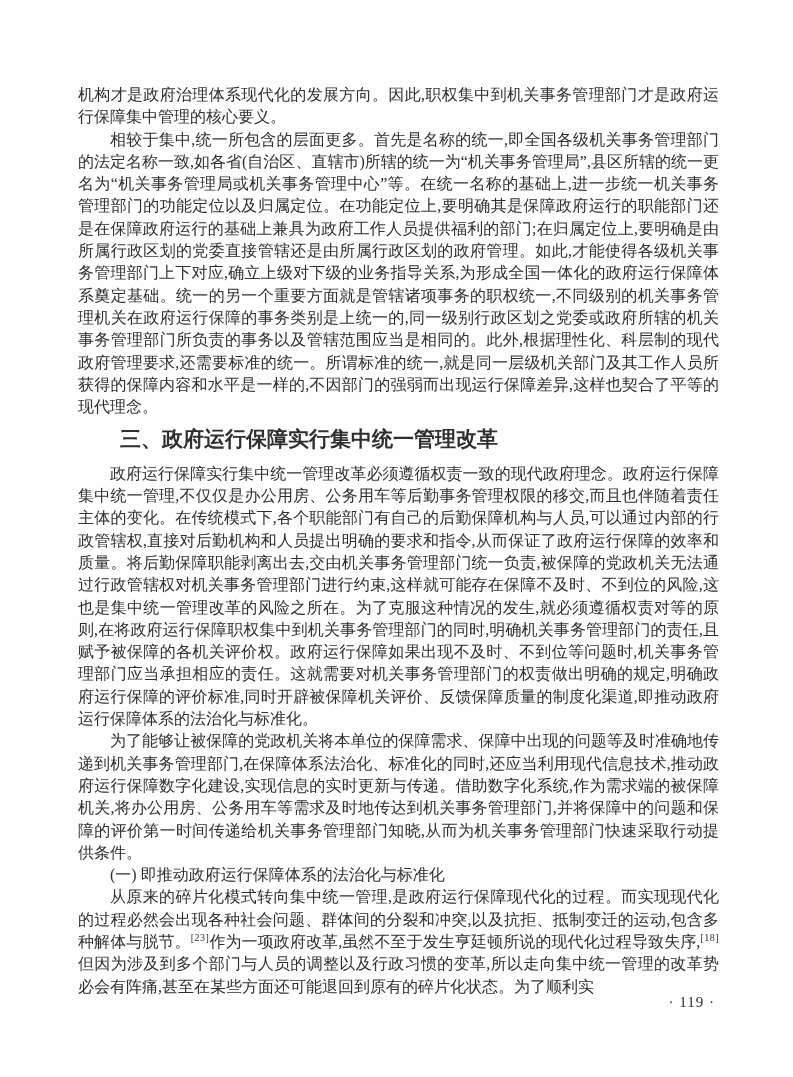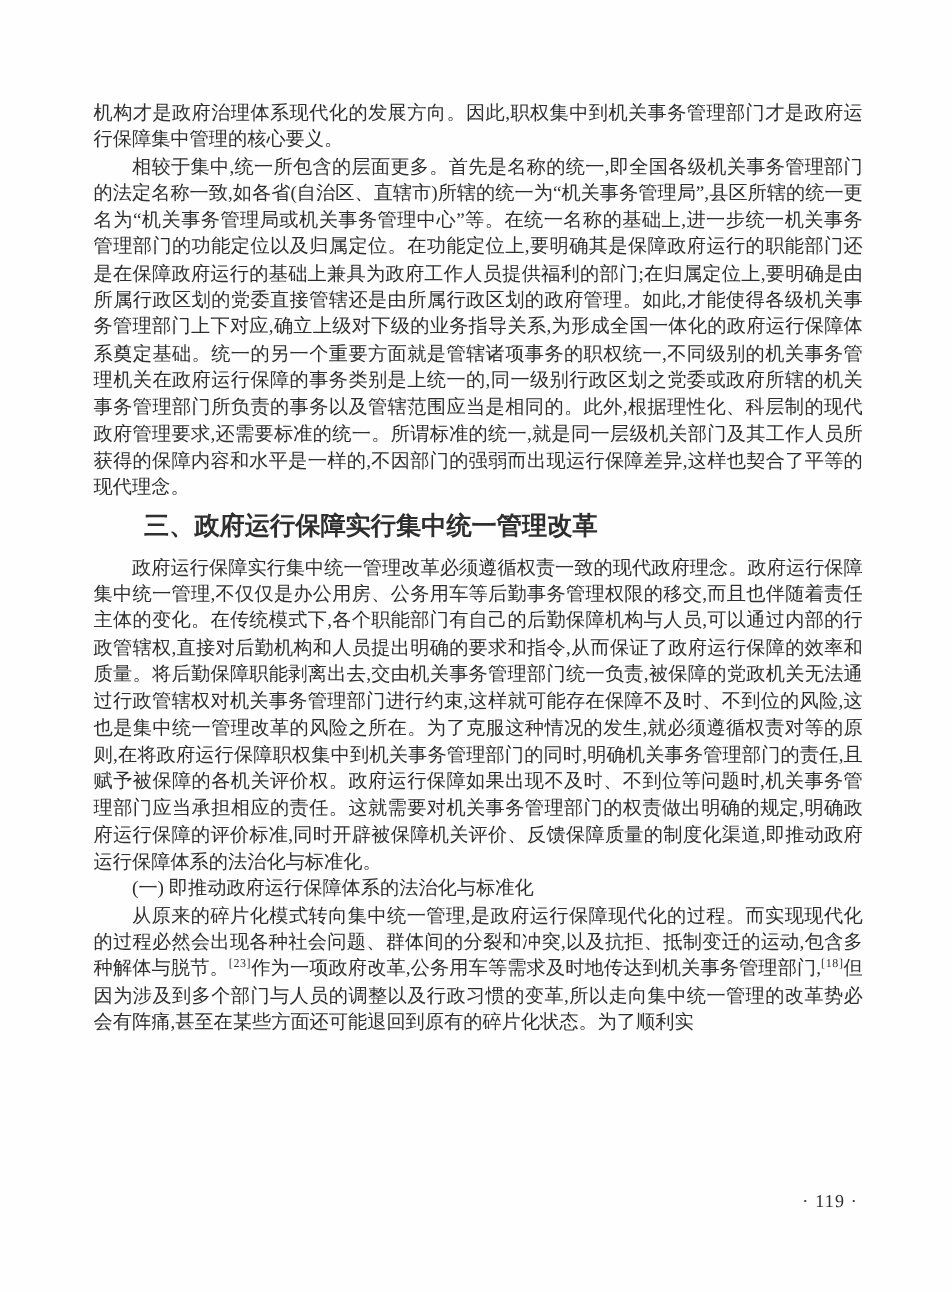--- a/index.html
+++ b/index.html
@@ -53,17 +53,18 @@
 </style>
 </head>
 <body>
 
 <div class="page">
   <div class="content">
     <p class="para no-indent">机构才是政府治理体系现代化的发展方向。因此,职权集中到机关事务管理部门才是政府运行保障集中管理的核心要义。</p>
     <p class="para">相较于集中,统一所包含的层面更多。首先是名称的统一,即全国各级机关事务管理部门的法定名称一致,如各省(自治区、直辖市)所辖的统一为“机关事务管理局”,县区所辖的统一更名为“机关事务管理局或机关事务管理中心”等。在统一名称的基础上,进一步统一机关事务管理部门的功能定位以及归属定位。在功能定位上,要明确其是保障政府运行的职能部门还是在保障政府运行的基础上兼具为政府工作人员提供福利的部门;在归属定位上,要明确是由所属行政区划的党委直接管辖还是由所属行政区划的政府管理。如此,才能使得各级机关事务管理部门上下对应,确立上级对下级的业务指导关系,为形成全国一体化的政府运行保障体系奠定基础。统一的另一个重要方面就是管辖诸项事务的职权统一,不同级别的机关事务管理机关在政府运行保障的事务类别是上统一的,同一级别行政区划之党委或政府所辖的机关事务管理部门所负责的事务以及管辖范围应当是相同的。此外,根据理性化、科层制的现代政府管理要求,还需要标准的统一。所谓标准的统一,就是同一层级机关部门及其工作人员所获得的保障内容和水平是一样的,不因部门的强弱而出现运行保障差异,这样也契合了平等的现代理念。</p>
     <h2 class="section-heading">三、政府运行保障实行集中统一管理改革</h2>
     <p class="para">政府运行保障实行集中统一管理改革必须遵循权责一致的现代政府理念。政府运行保障集中统一管理,不仅仅是办公用房、公务用车等后勤事务管理权限的移交,而且也伴随着责任主体的变化。在传统模式下,各个职能部门有自己的后勤保障机构与人员,可以通过内部的行政管辖权,直接对后勤机构和人员提出明确的要求和指令,从而保证了政府运行保障的效率和质量。将后勤保障职能剥离出去,交由机关事务管理部门统一负责,被保障的党政机关无法通过行政管辖权对机关事务管理部门进行约束,这样就可能存在保障不及时、不到位的风险,这也是集中统一管理改革的风险之所在。为了克服这种情况的发生,就必须遵循权责对等的原则,在将政府运行保障职权集中到机关事务管理部门的同时,明确机关事务管理部门的责任,且赋予被保障的各机关评价权。政府运行保障如果出现不及时、不到位等问题时,机关事务管理部门应当承担相应的责任。这就需要对机关事务管理部门的权责做出明确的规定,明确政府运行保障的评价标准,同时开辟被保障机关评价、反馈保障质量的制度化渠道,即推动政府运行保障体系的法治化与标准化。</p>
+    <p class="para">为了能够让被保障的党政机关将本单位的保障需求、保障中出现的问题等及时准确地传递到机关事务管理部门,在保障体系法治化、标准化的同时,还应当利用现代信息技术,推动政府运行保障数字化建设,实现信息的实时更新与传递。借助数字化系统,作为需求端的被保障机关,将办公用房、公务用车等需求及时地传达到机关事务管理部门,并将保障中的问题和保障的评价第一时间传递给机关事务管理部门知晓,从而为机关事务管理部门快速采取行动提供条件。</p>
     <p class="para subsection-heading">(一) 即推动政府运行保障体系的法治化与标准化</p>
-    <p class="para"><span>从原来的碎片化模式转向集中统一管理,是政府运行保障现代化的过程。而实现现代化的过程必然会出现各种社会问题、群体间的分裂和冲突,以及抗拒、抵制变迁的运动,包含多种解体与脱节。</span><sup class="fnref">[23]</sup><span>作为一项政府改革,公务用车等需求及时地传达到机关事务管理部门,</span><sup class="fnref">[18]</sup><span>但因为涉及到多个部门与人员的调整以及行政习惯的变革,所以走向集中统一管理的改革势必会有阵痛,甚至在某些方面还可能退回到原有的碎片化状态。为了顺利实</span></p>
+    <p class="para"><span>从原来的碎片化模式转向集中统一管理,是政府运行保障现代化的过程。而实现现代化的过程必然会出现各种社会问题、群体间的分裂和冲突,以及抗拒、抵制变迁的运动,包含多种解体与脱节。</span><sup class="fnref">[23]</sup><span>作为一项政府改革,虽然不至于发生亨廷顿所说的现代化过程导致失序,</span><sup class="fnref">[18]</sup><span>但因为涉及到多个部门与人员的调整以及行政习惯的变革,所以走向集中统一管理的改革势必会有阵痛,甚至在某些方面还可能退回到原有的碎片化状态。为了顺利实</span></p>
   </div>
   <div class="page-number">· 119 ·</div>
 </div>
 
 </body></html>

